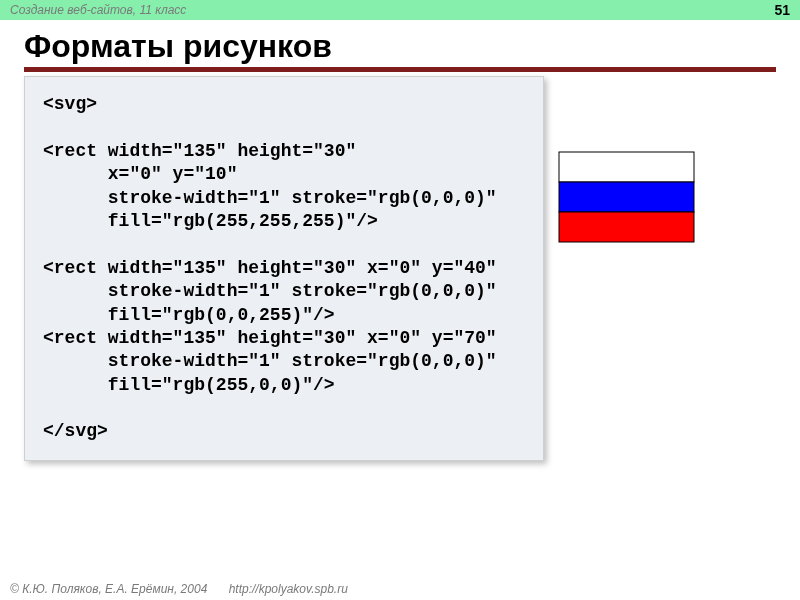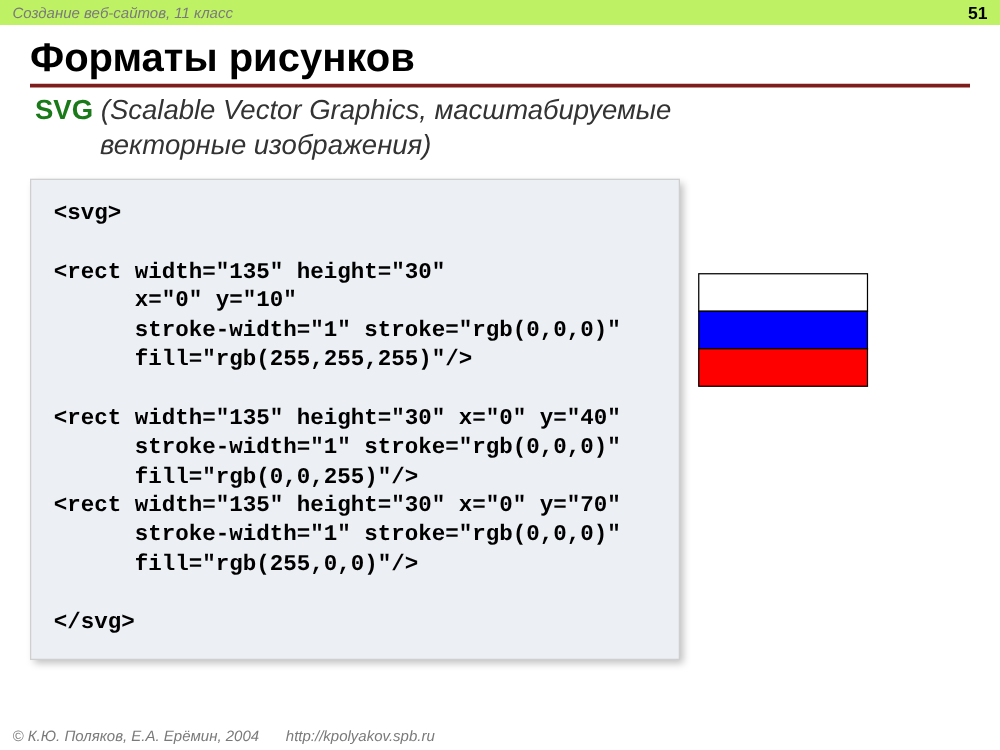--- a/index.html
+++ b/index.html
@@ -6,21 +6,21 @@
   body {
     width: 800px;
     height: 600px;
     font-family: Arial, sans-serif;
     background: #fff;
     position: relative;
     overflow: hidden;
   }
   .header-bar {
     height: 20px;
-    background: #bef264;
+    background: #86efac;
     display: flex;
     align-items: center;
     justify-content: space-between;
     padding: 0 10px;
     font-style: italic;
     font-size: 12px;
     color: #7a7a7a;
   }
   .page-num {
     font-style: normal;
@@ -29,21 +29,21 @@
     font-size: 14px;
     text-align: center;
   }
   .content {
     padding: 8px 24px 0 24px;
   }
   .title {
     font-size: 32px;
     font-weight: bold;
     color: #000;
-    border-bottom: 3px solid #7f1d1d;
+    border-bottom: 5px solid #7f1d1d;
     padding-bottom: 2px;
     margin-bottom: 4px;
   }
   .subtitle {
     font-size: 22px;
     color: #000;
     padding-left: 4px;
     margin-bottom: 14px;
     line-height: 1.25;
   }
@@ -96,25 +96,20 @@
 <body>
 
 <div class="header-bar">
   <span>Создание веб-сайтов, 11 класс</span>
   <span class="page-num">51</span>
 </div>
 
 <div class="content">
   <h1 class="title">Форматы рисунков</h1>
 
-  <div class="subtitle">
-    <span class="svg-label">SVG</span>
-    <span class="italic">(Scalable Vector Graphics, масштабируемые</span><br>
-    <span class="italic indent">векторные изображения)</span>
-  </div>
 
   <div class="main-row">
     <div class="code-box">&lt;svg&gt;
 
 &lt;rect width="135" height="30"
       x="0" y="10"
       stroke-width="1" stroke="rgb(0,0,0)"
       fill="rgb(255,255,255)"/&gt;
 
 &lt;rect width="135" height="30" x="0" y="40"

